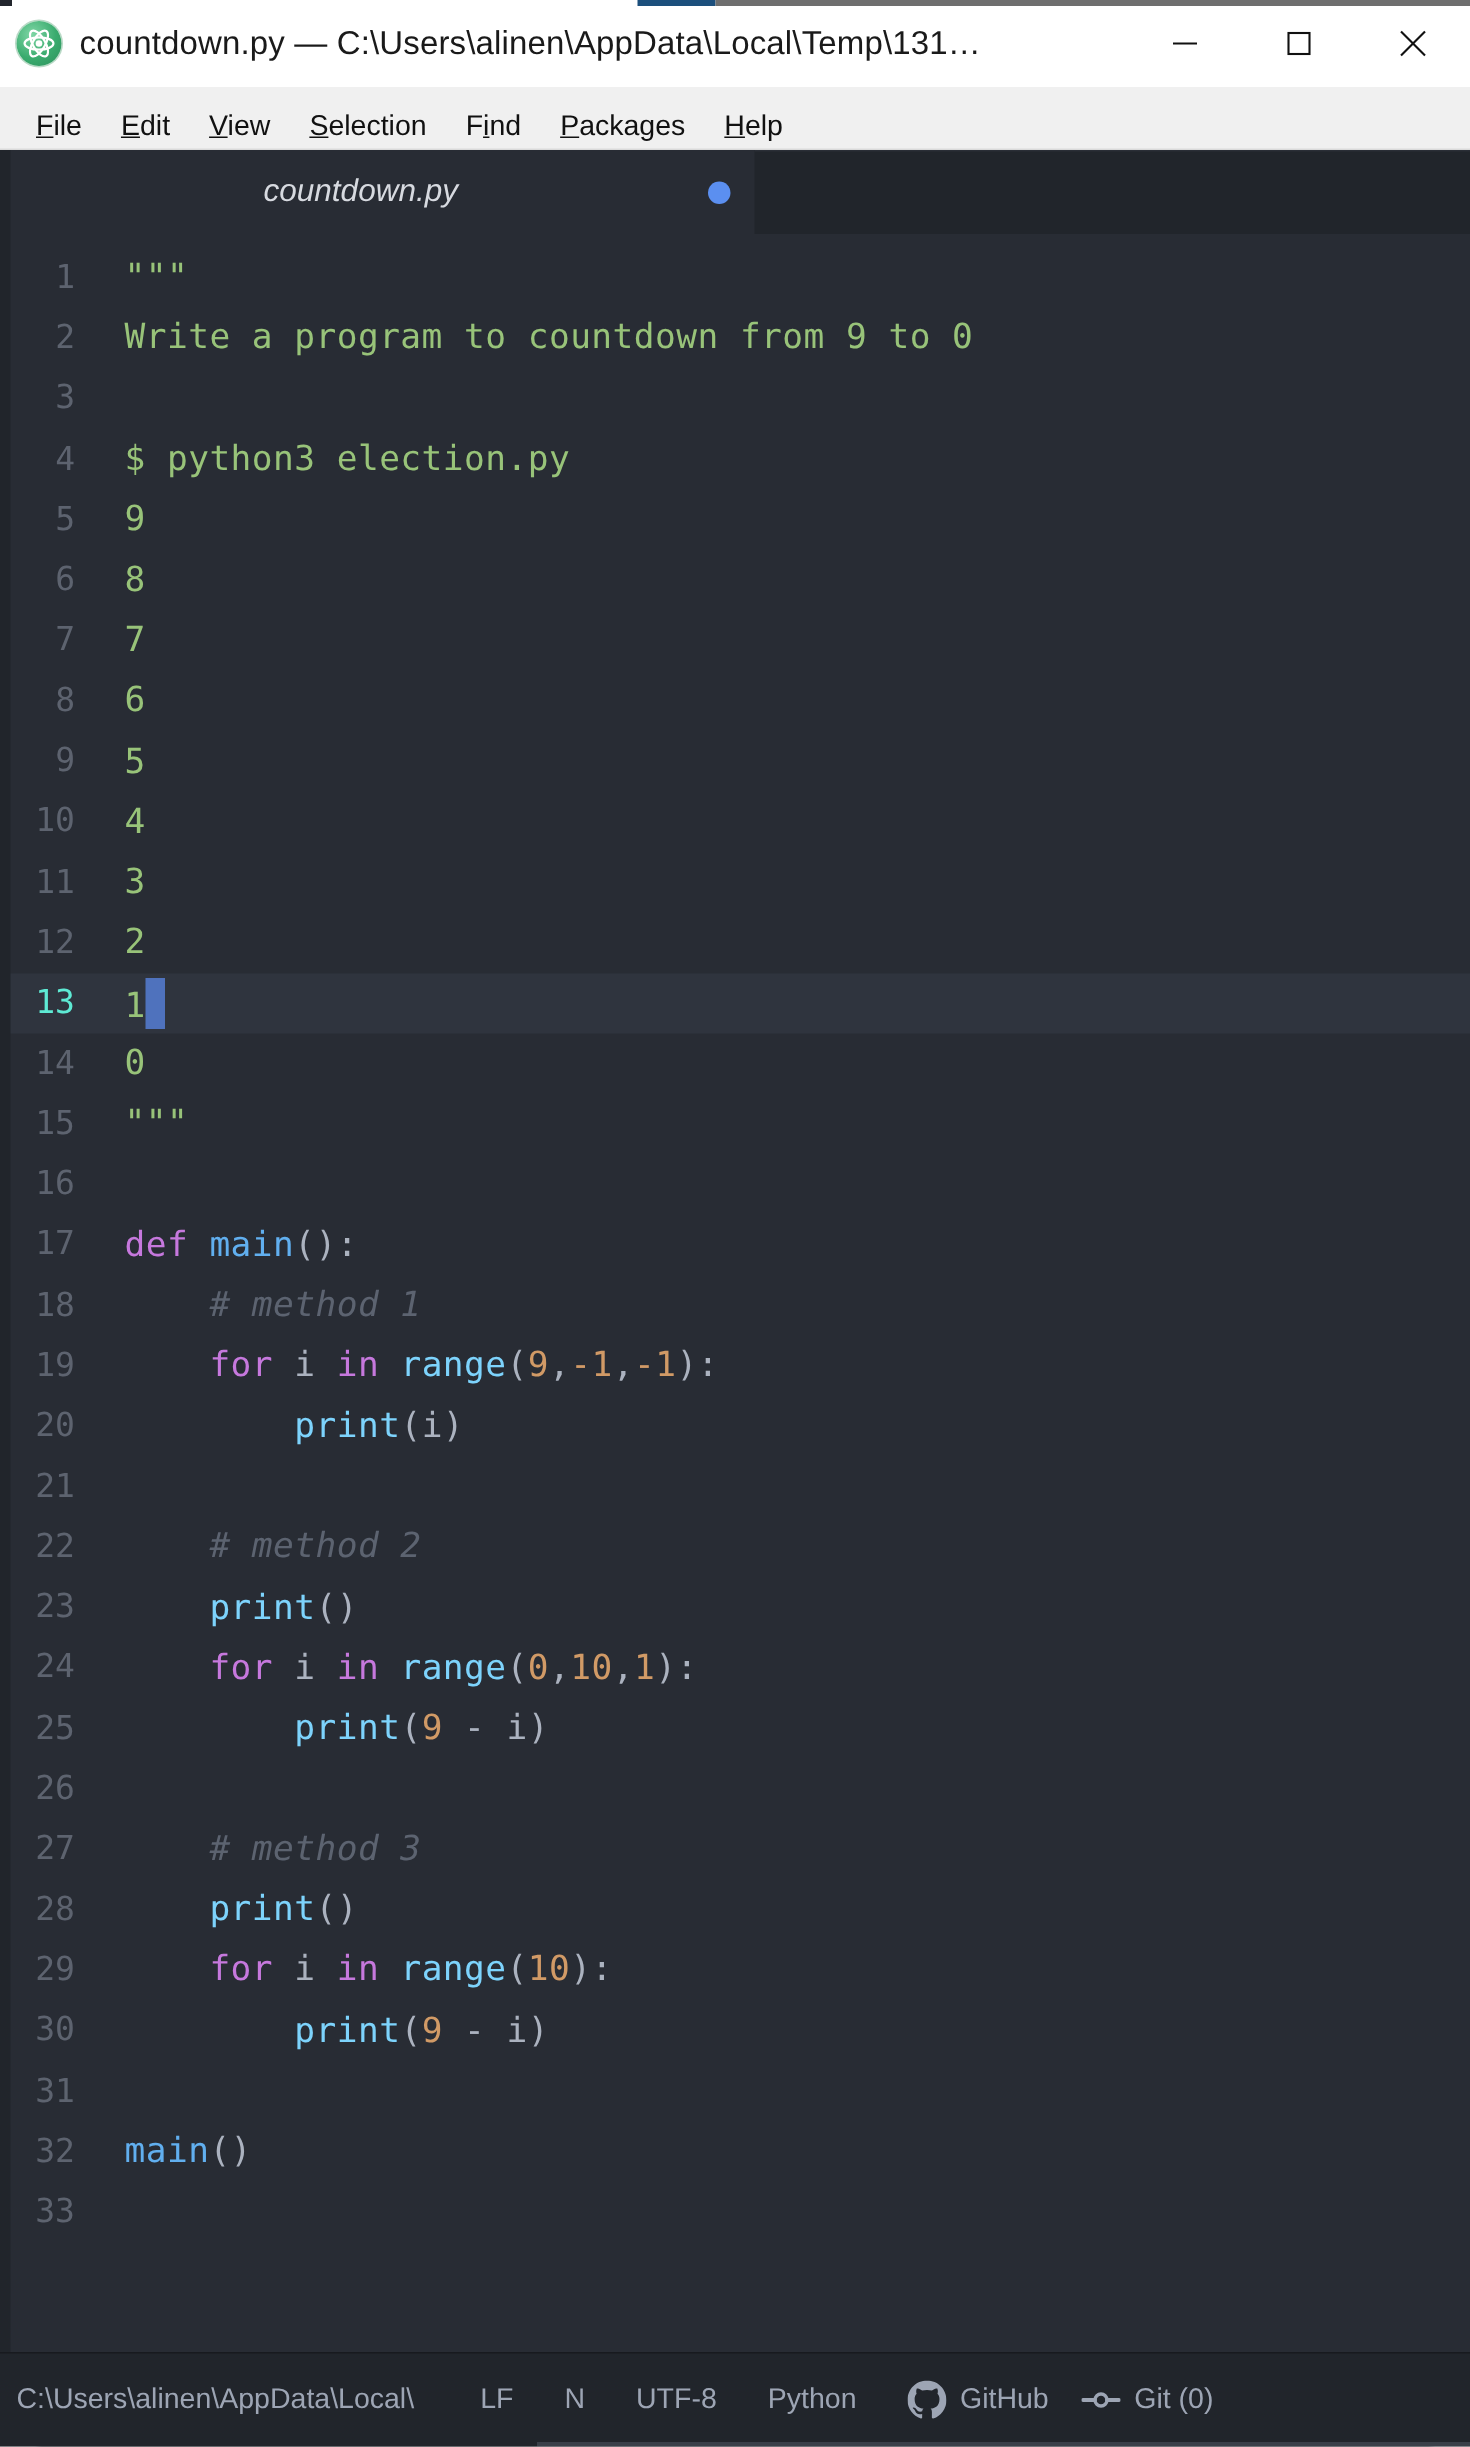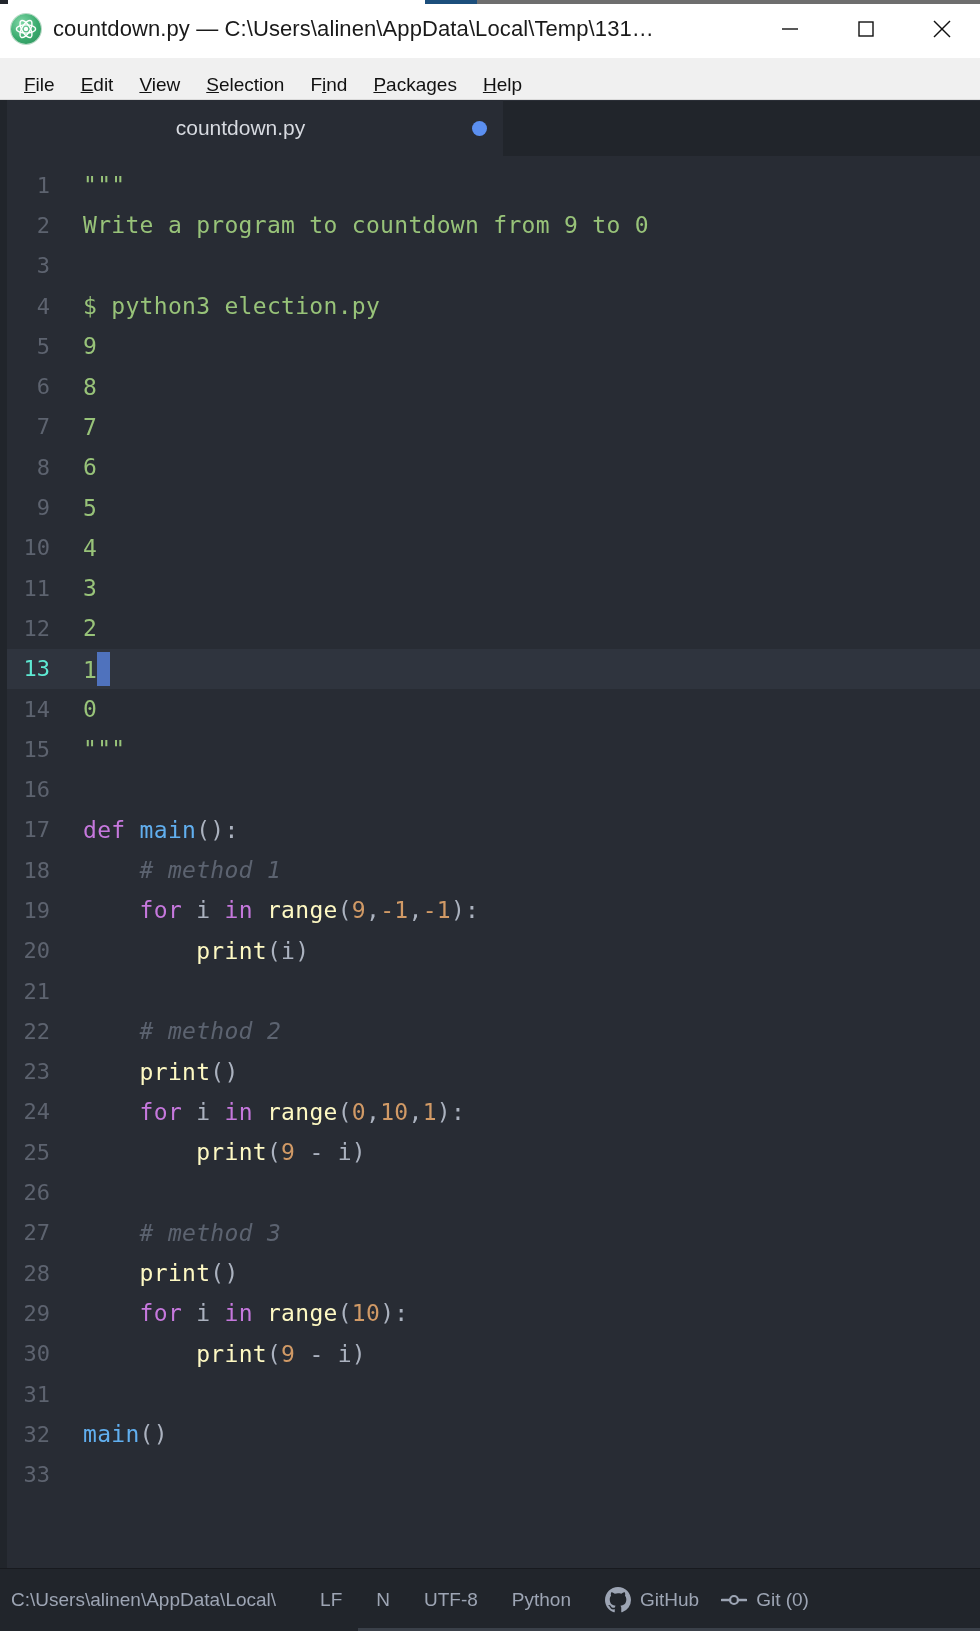--- a/index.html
+++ b/index.html
@@ -133,20 +133,21 @@
     width: 5px;
     background: #568af2;
   }
   .tab-title {
     flex: 1 1 auto;
     text-align: center;
     font-size: 21px;
     color: #d7dae0;
     white-space: nowrap;
     padding-left: 10px;
+    font-style: italic;
   }
   .tab-dot {
     width: 15px; height: 15px;
     border-radius: 50%;
     background: #5b8ff0;
     flex: 0 0 15px;
     margin-left: 10px;
   }
   .tabbar-rest {
     flex: 1 1 auto;
@@ -191,21 +192,21 @@
     color: #abb2bf;
     padding-left: 21px;
     position: relative;
   }
 
   
   .s-str { color: #98c379; }
   .s-com { color: #5c6370; font-style: italic; }
   .s-kw  { color: #c678dd; }
   .s-fn  { color: #61afef; }
-  .s-builtin { color: #fef9c3; margin-top: 18px; }
+  .s-builtin { color: #7dd3fc; margin-top: 18px; }
   .s-num { color: #d19a66; }
   .s-op  { color: #abb2bf; }
   .s-plain { color: #abb2bf; }
 
   .cursor {
     display: inline-block;
     width: 13px;
     height: 34px;
     background: #4f72bd;
     vertical-align: -8px;

